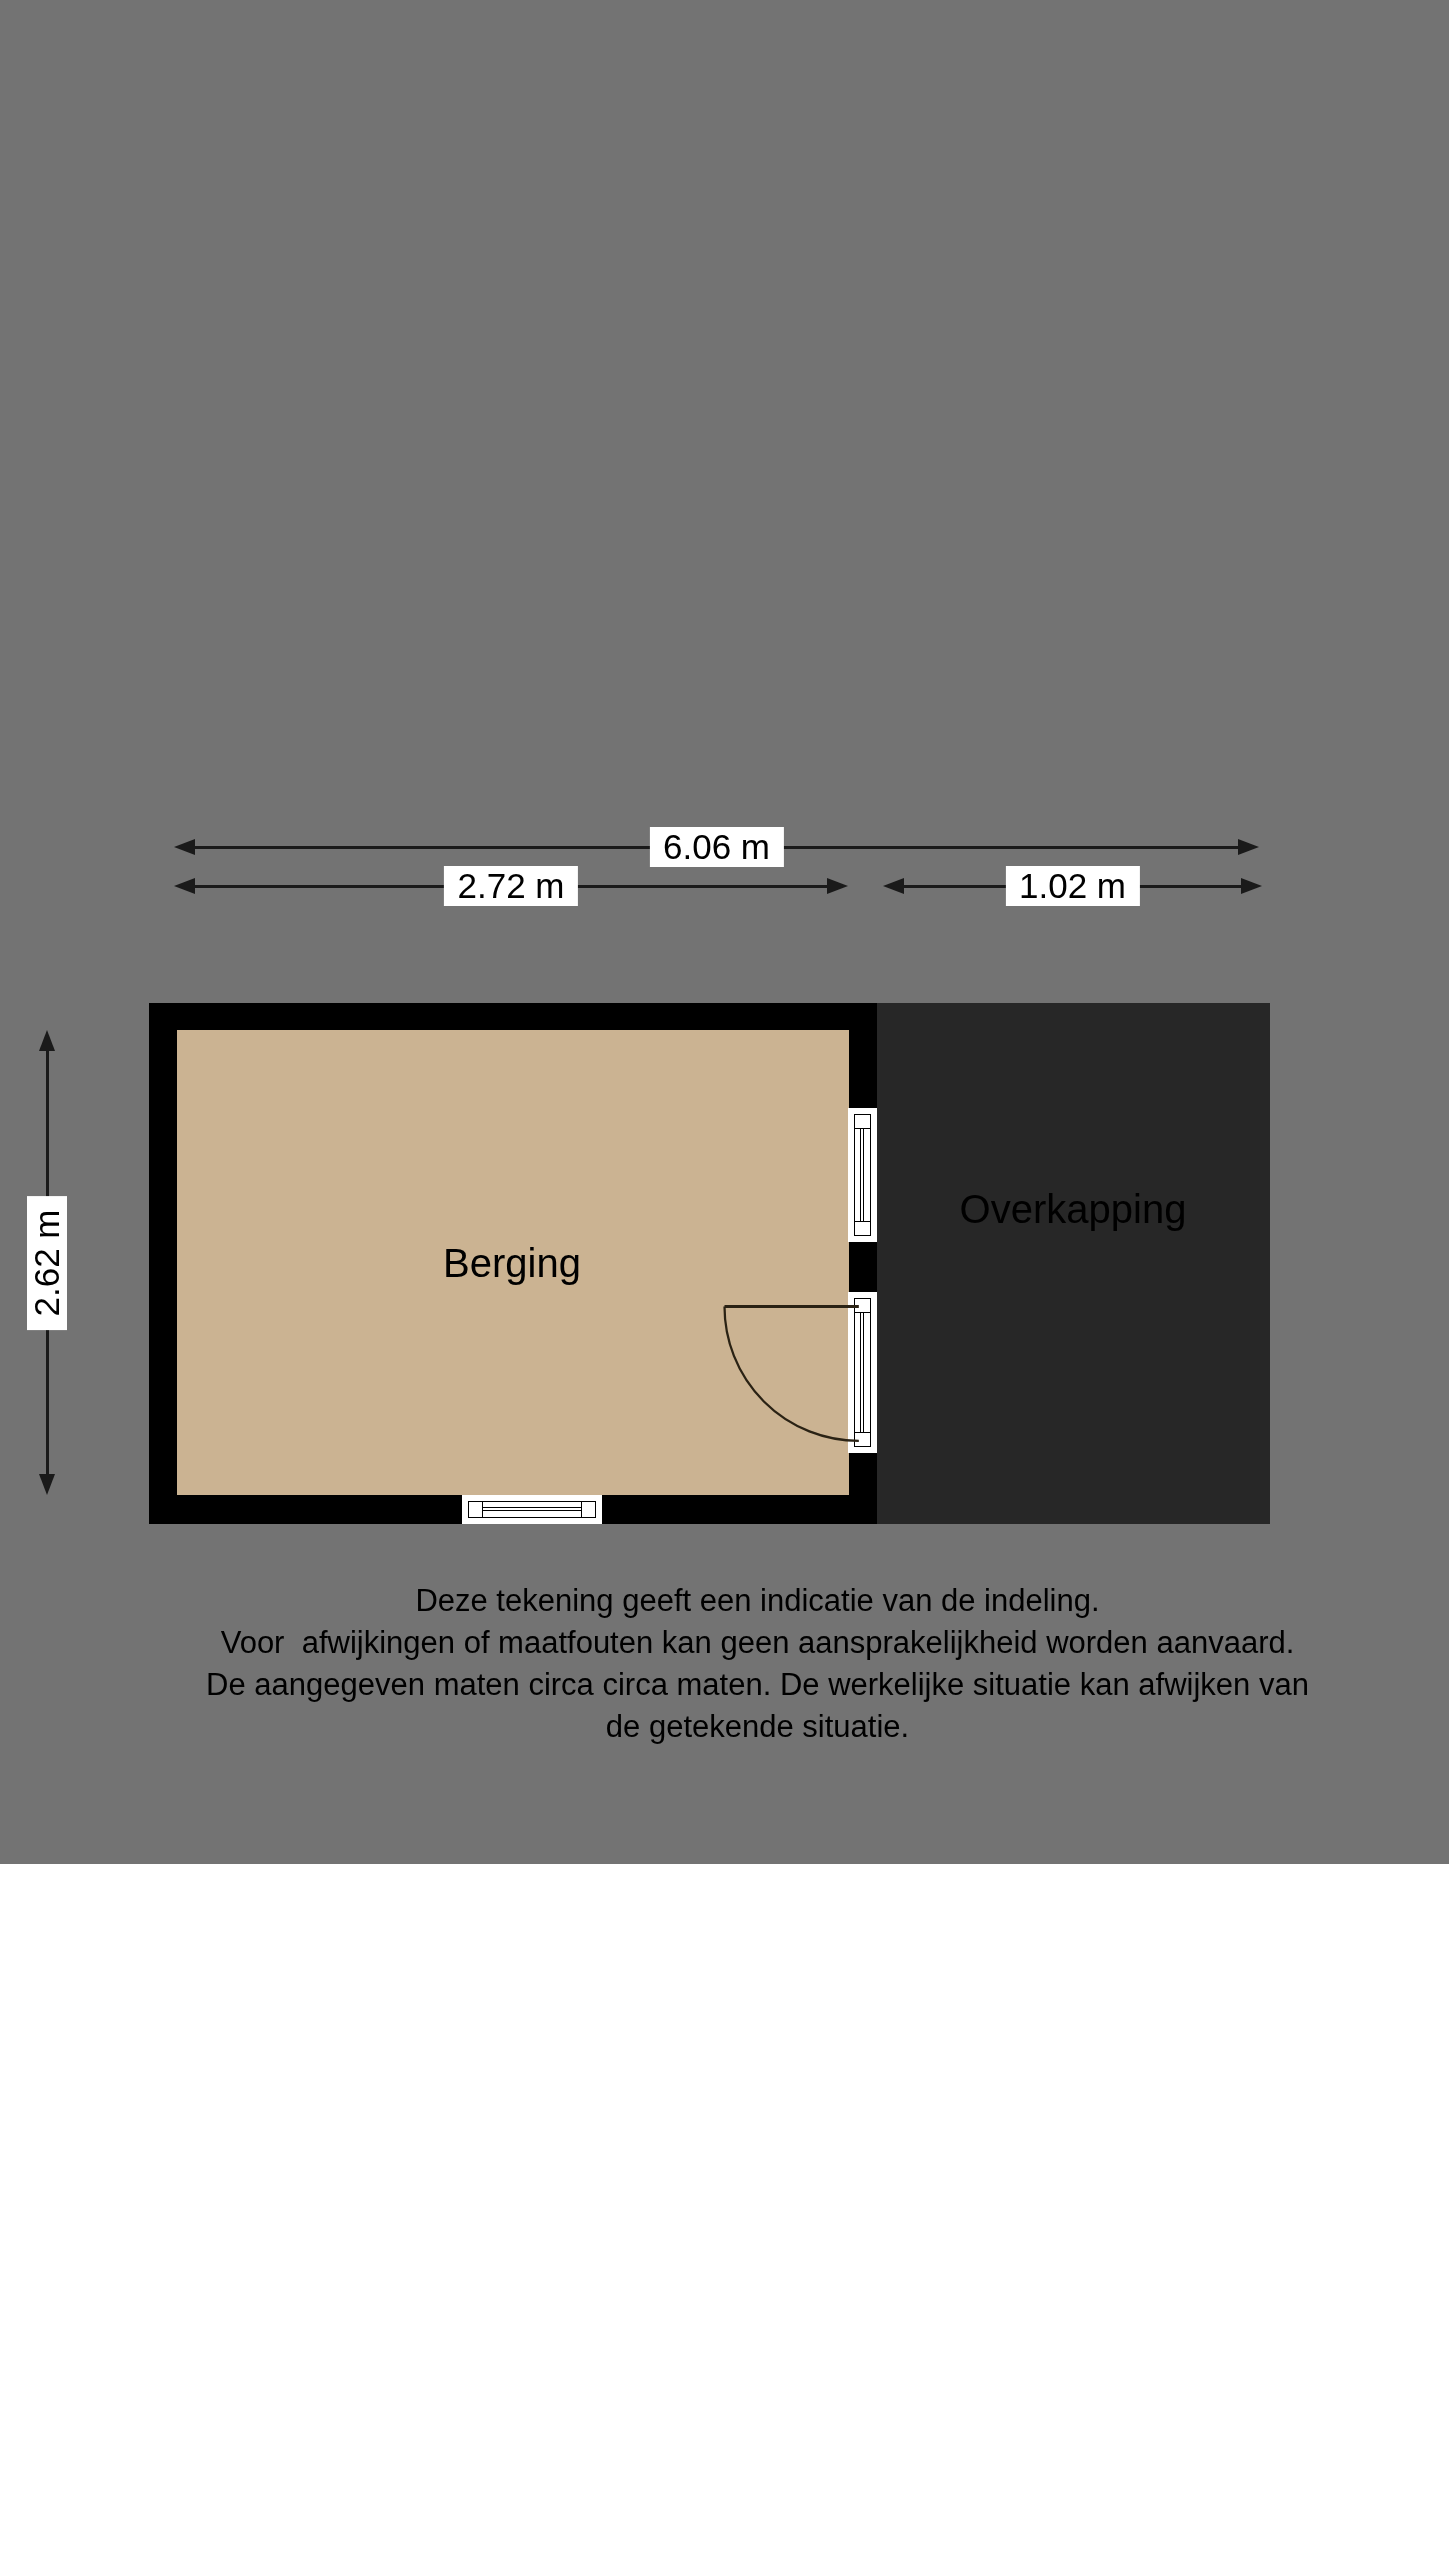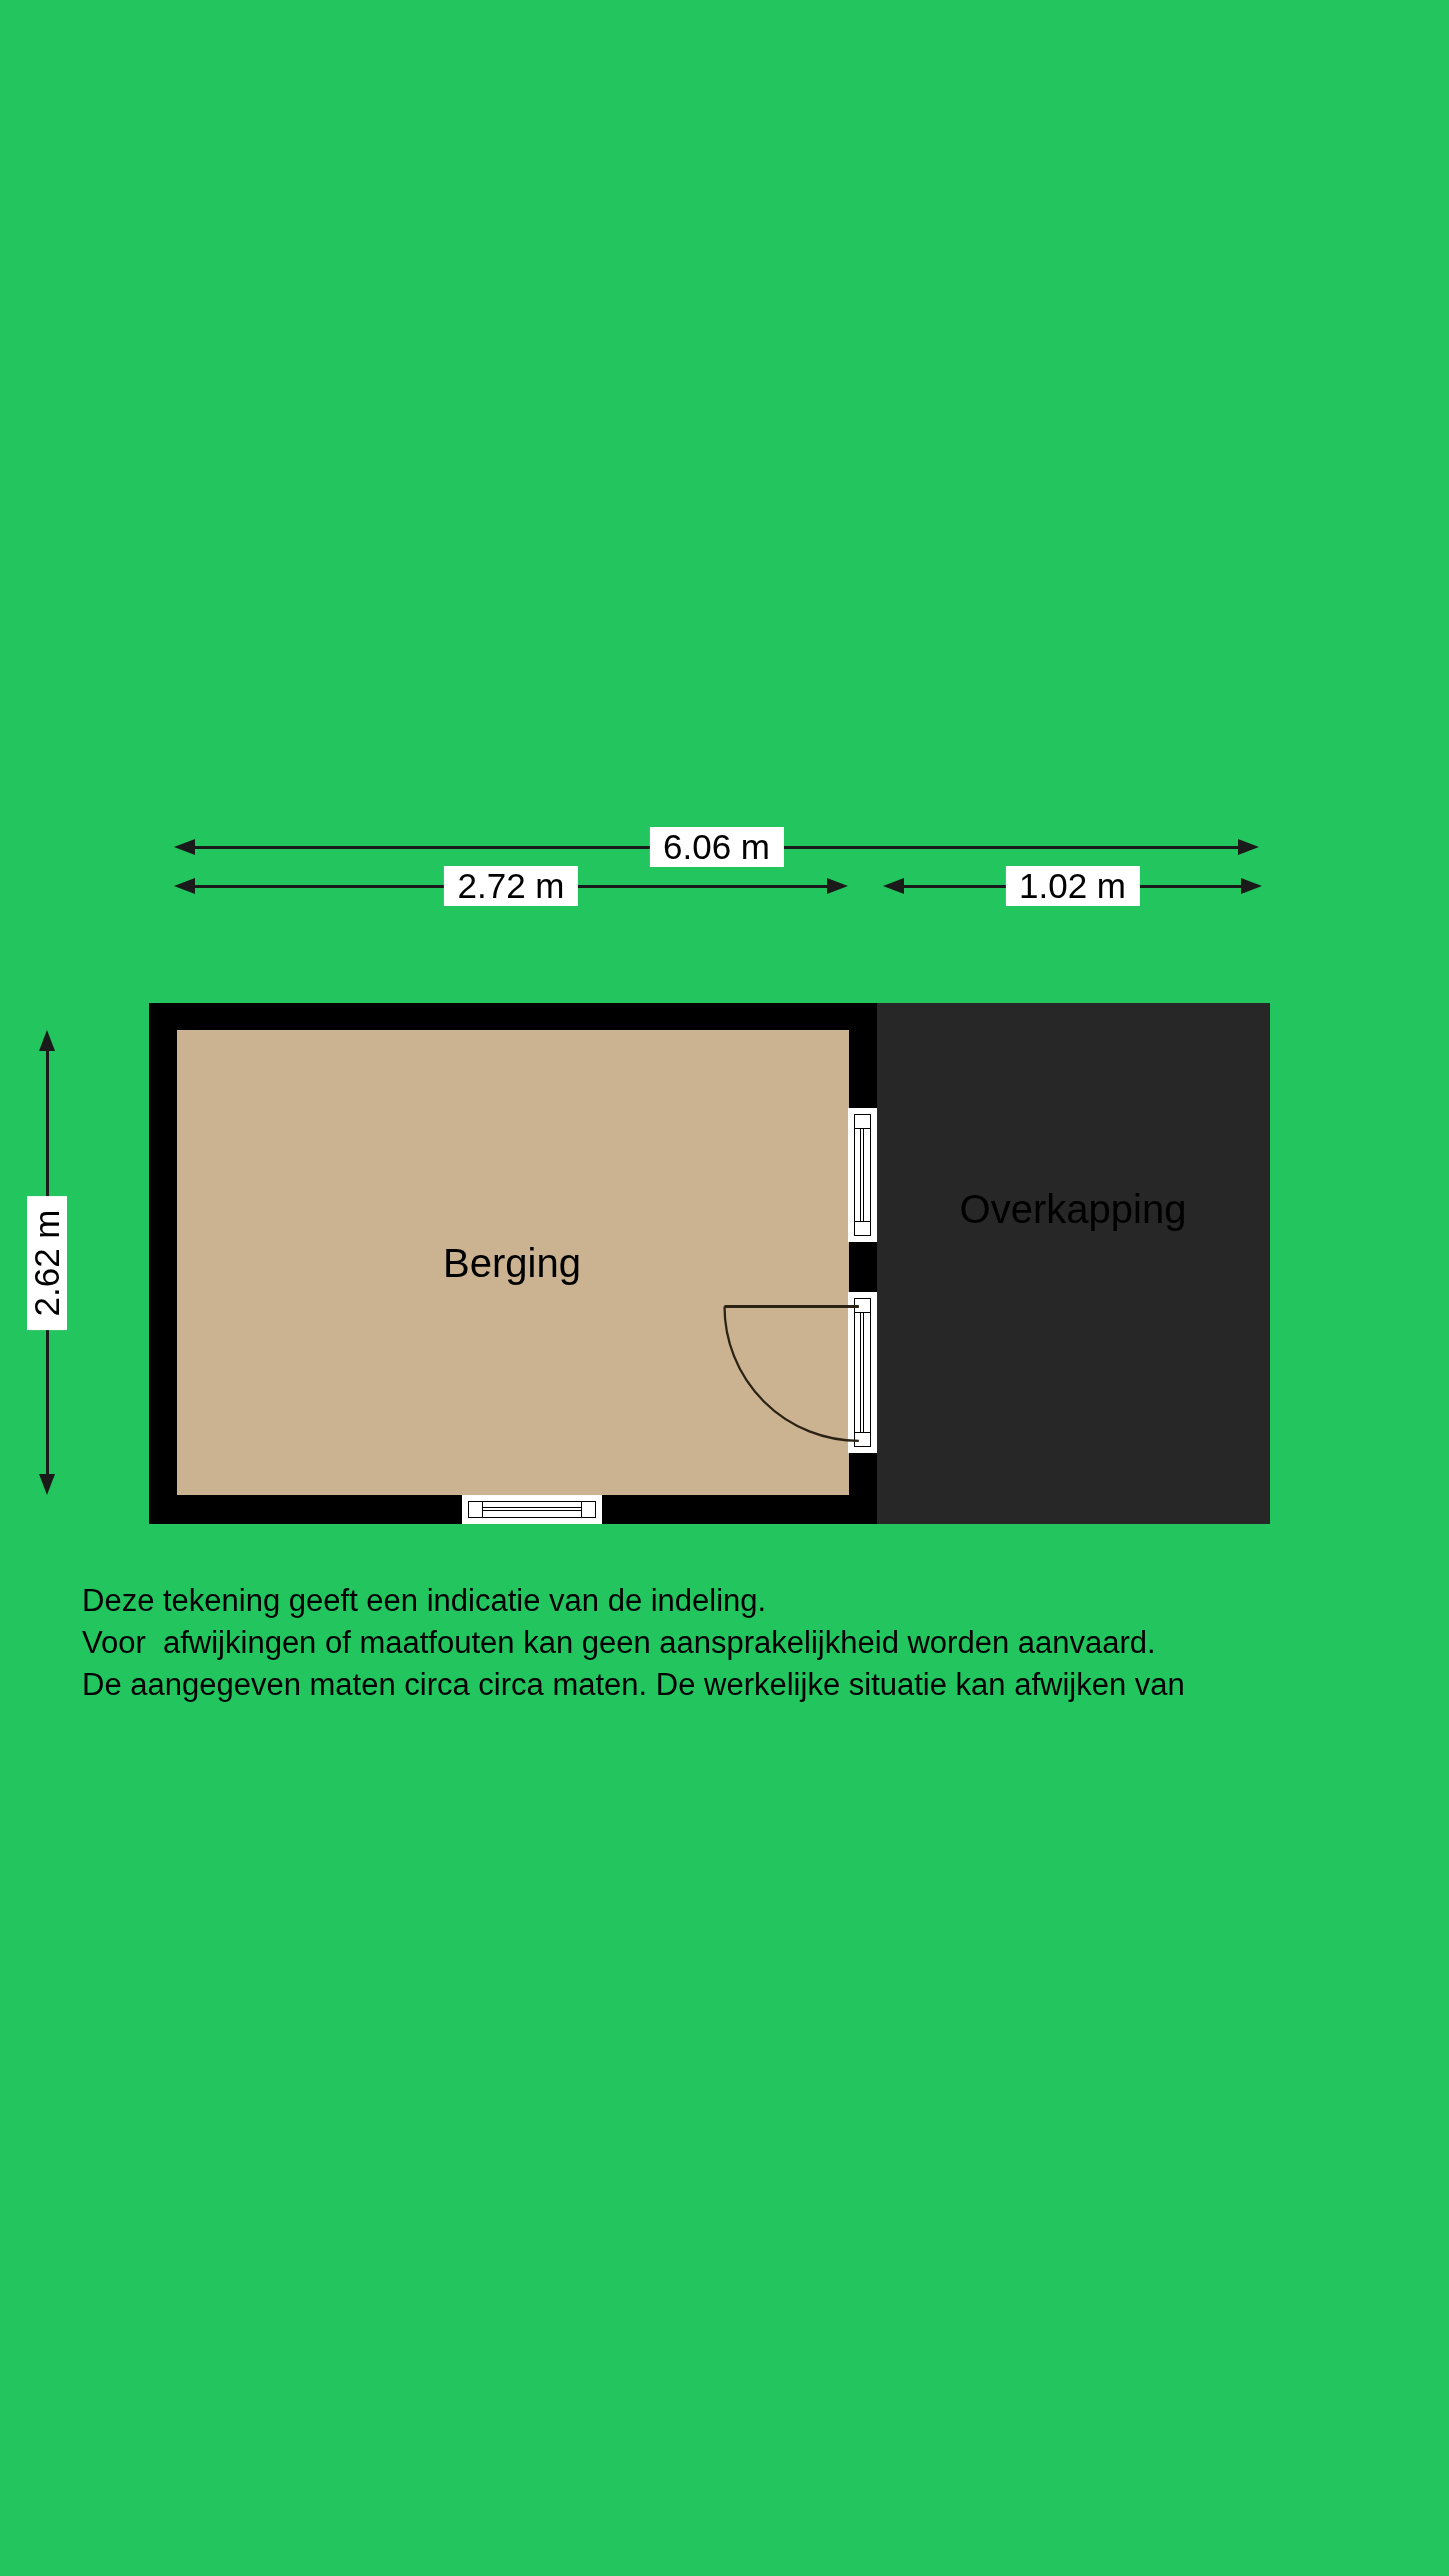--- a/index.html
+++ b/index.html
@@ -1,22 +1,23 @@
 <!DOCTYPE html>
 <html style="font-size:12px"><head>
 <meta charset="utf-8">
 <style>
   html,body{margin:0;padding:0;background:#ffffff;}
   .page{
     position:relative;
     width:1449px;
-    height:2576px;
-    background:#22c55e;
+    height:1864px;
+    background:#737373;
     font-family:"Liberation Sans", sans-serif;
     overflow:hidden;
+    text-align:center;
   }
 
   
   .dim-h{position:absolute;height:0;}
   .dim-h .dline{position:absolute;left:16.6px;right:16.6px;top:-1.5px;height:3px;background:#1a1a1a;}
   .dim-h .ah-l{position:absolute;left:0;top:-8.3px;width:0;height:0;
     border-top:8.3px solid transparent;border-bottom:8.3px solid transparent;border-right:21px solid #1a1a1a;}
   .dim-h .ah-r{position:absolute;right:0;top:-8.3px;width:0;height:0;
     border-top:8.3px solid transparent;border-bottom:8.3px solid transparent;border-left:21px solid #1a1a1a;}
   .dim-h .dlabel{position:absolute;left:50%;top:0;transform:translate(-50%,-50%);
@@ -123,16 +124,17 @@
     <path d="M 960 1731 A 178 178 0 0 0 1138 1909" stroke="#2a2214" stroke-width="3" fill="none"></path>
   </svg>
 
   <div class="room-label" style="left:512px;top:1263px">Berging</div>
   <div class="room-label" style="left:1073px;top:1209px">Overkapping</div>
 
   <div class="disclaimer">
     <div>Deze tekening geeft een indicatie van de indeling.</div>
     <div>Voor  afwijkingen of maatfouten kan geen aansprakelijkheid worden aanvaard.</div>
     <div>De aangegeven maten circa circa maten. De werkelijke situatie kan afwijken van</div>
+    <div>de getekende situatie.</div>
   </div>
 
 </div>
 
 
 </body></html>

